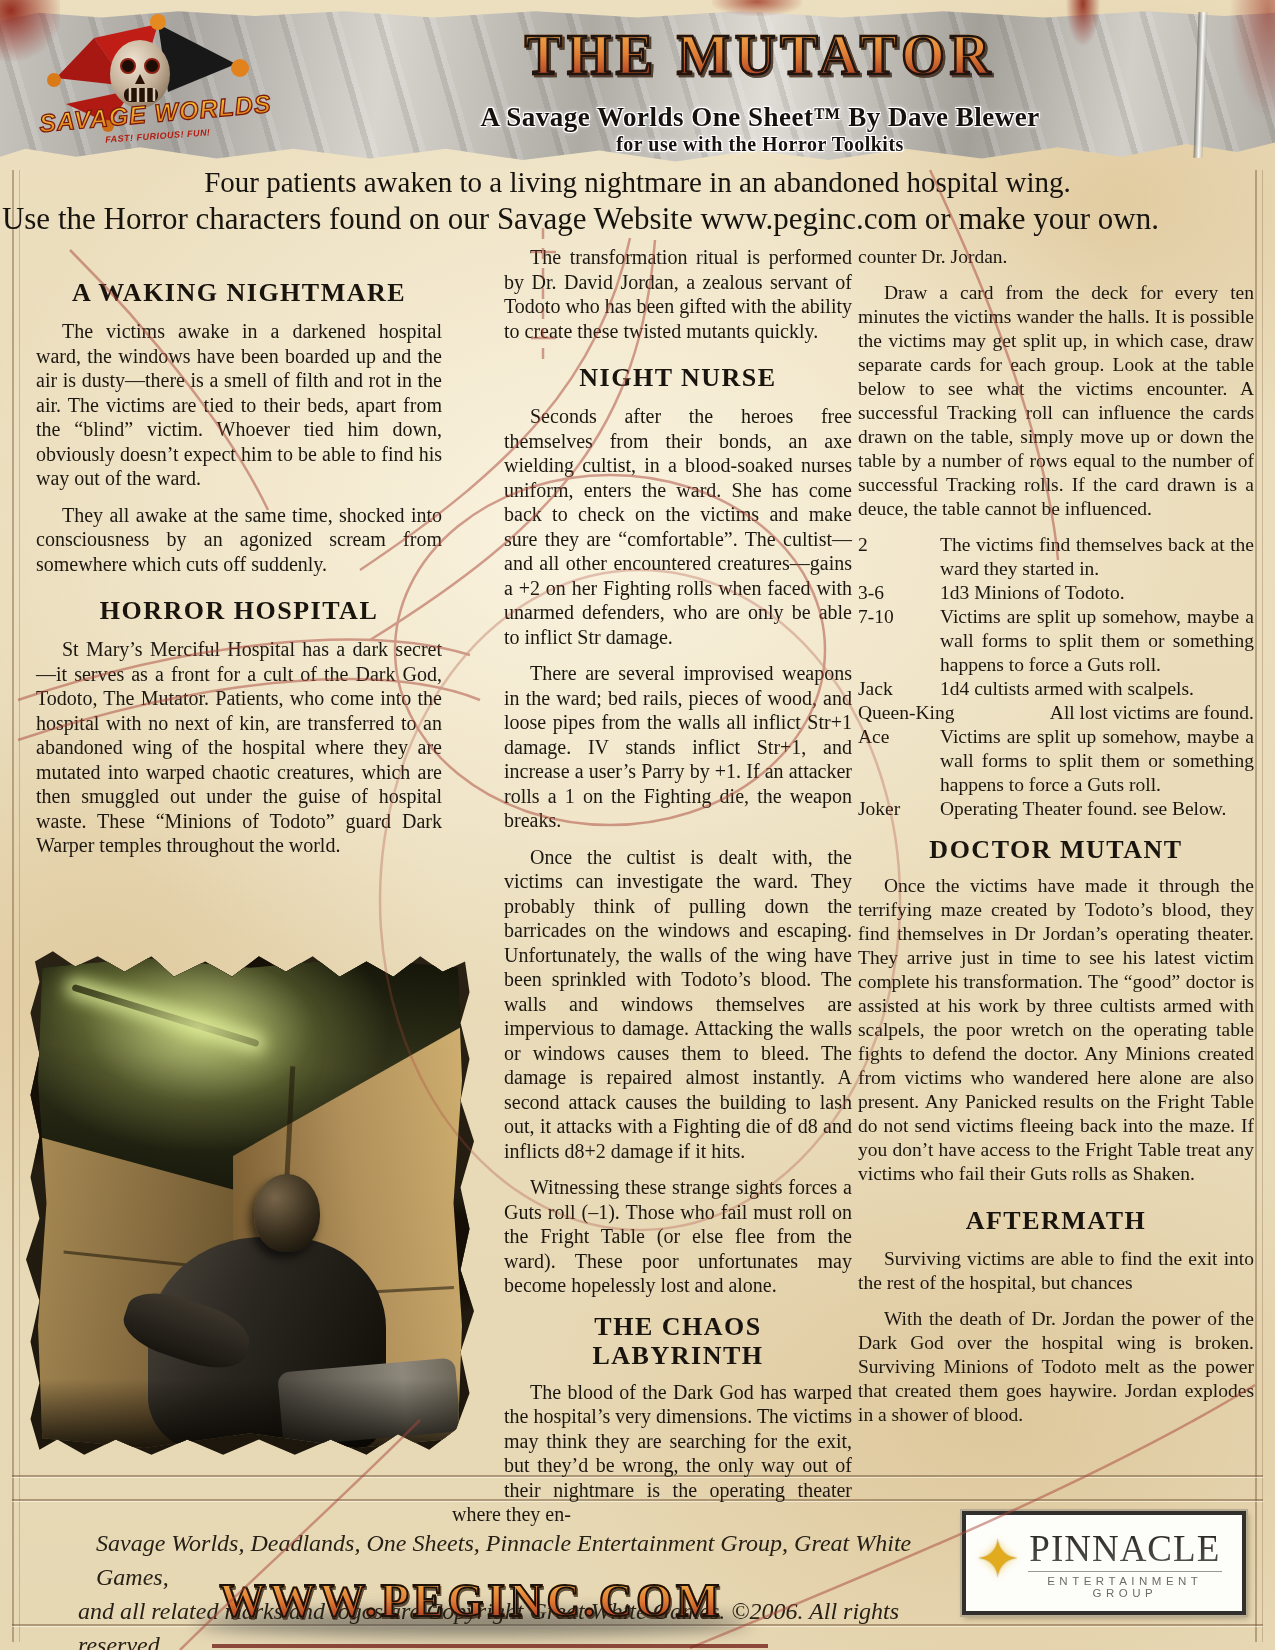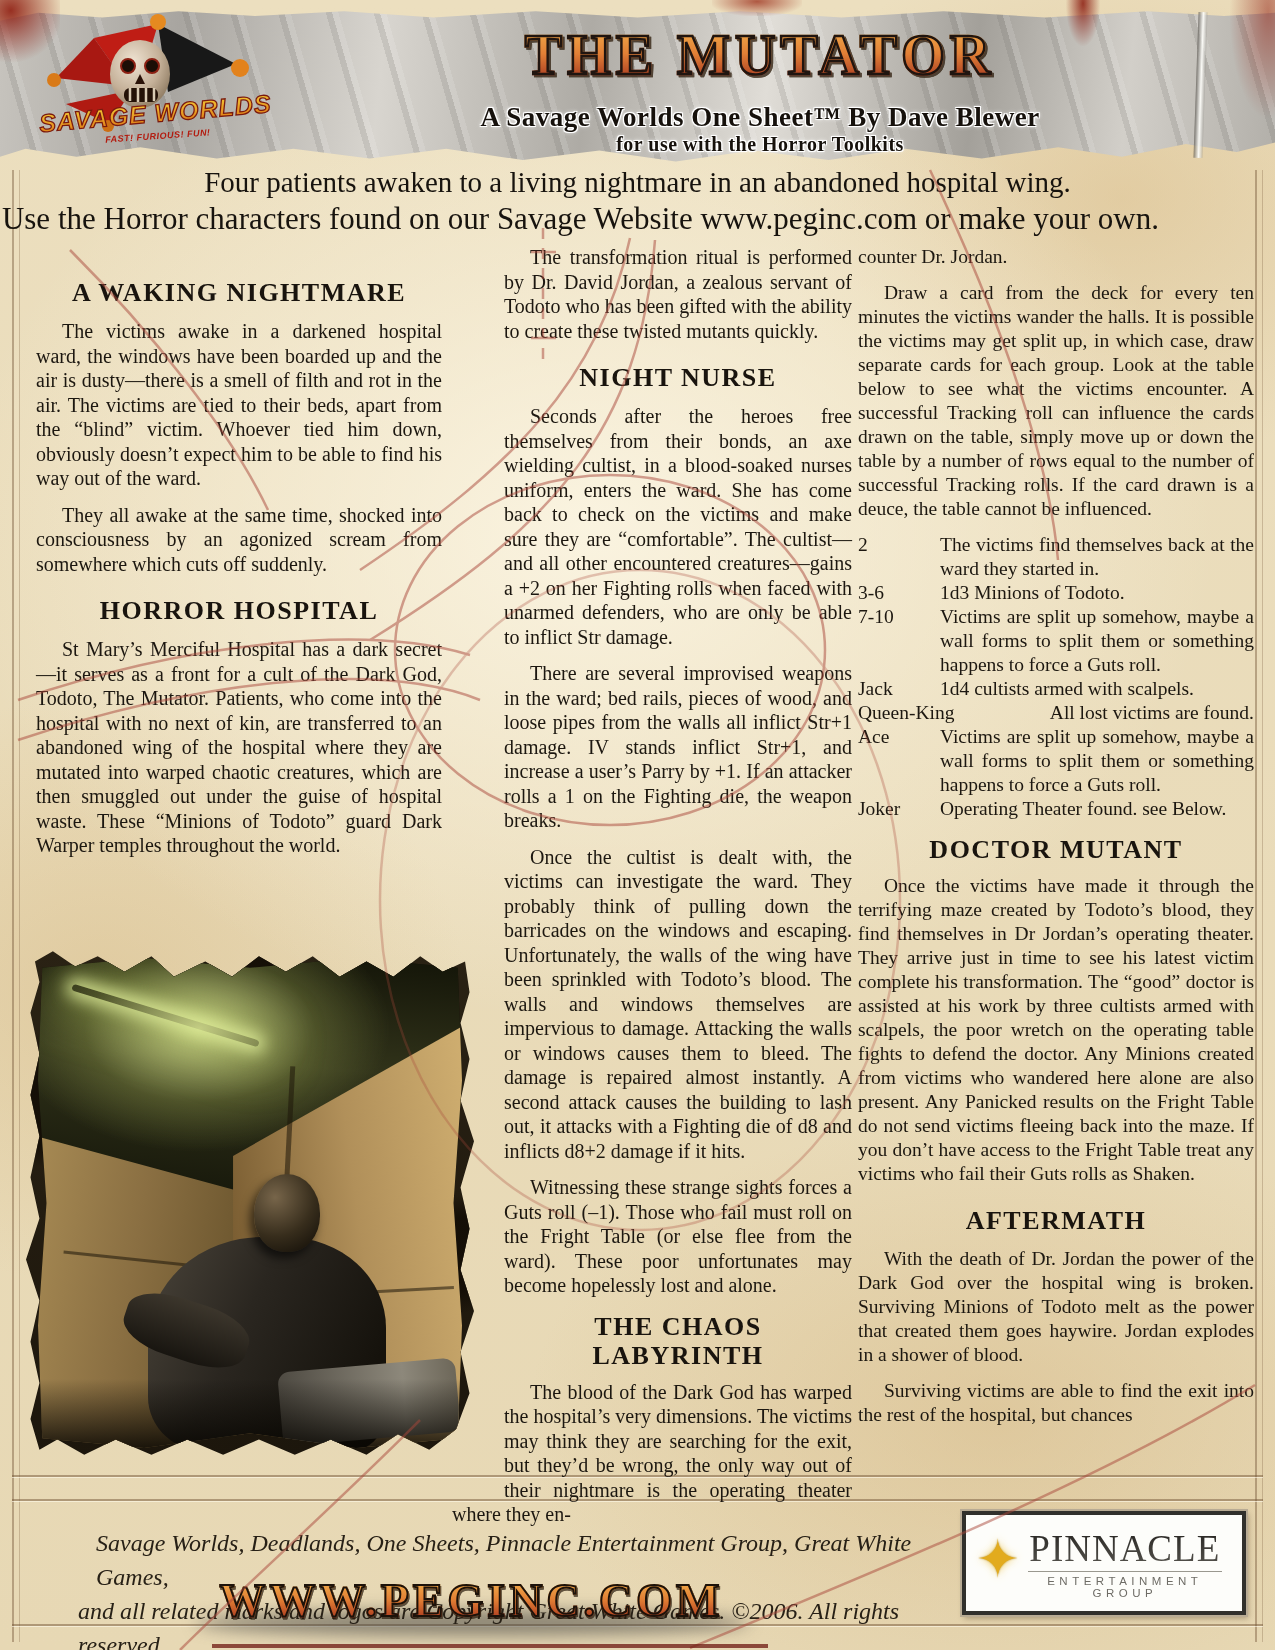--- a/index.html
+++ b/index.html
@@ -249,22 +249,22 @@
         <span class="tdesc">Victims are split up somehow, maybe a wall forms to split them or something happens to force a Guts roll.</span>
       </div>
       <div class="trow">
         <span class="tcard">Joker</span>
         <span class="tdesc">Operating Theater found. see Below.</span>
       </div>
     </div>
     <div class="heading tight">DOCTOR MUTANT</div>
     <p>Once the victims have made it through the terrifying maze created by Todoto’s blood, they find themselves in Dr Jordan’s operating theater. They arrive just in time to see his latest victim complete his transformation. The “good” doctor is assisted at his work by three cultists armed with scalpels, the poor wretch on the operating table fights to defend the doctor. Any Minions created from victims who wandered here alone are also present. Any Panicked results on the Fright Table do not send victims fleeing back into the maze. If you don’t have access to the Fright Table treat any victims who fail their Guts rolls as Shaken.</p>
     <div class="heading">AFTERMATH</div>
+    <p>Surviving victims are able to find the exit into the rest of the hospital, but chances</p>
     <p>With the death of Dr. Jordan the power of the Dark God over the hospital wing is broken. Surviving Minions of Todoto melt as the power that created them goes haywire. Jordan explodes in a shower of blood.</p>
-    <p>Surviving victims are able to find the exit into the rest of the hospital, but chances</p>
   </div>
 
   <svg class="scrawl" width="1275" height="1650" viewBox="0 0 1275 1650">
     <g fill="none" stroke="#a9473a" stroke-width="2.5" opacity=".5">
       <path d="M 70 250 C 150 330 230 430 268 510"></path>
       <path d="M 630 238 C 600 380 510 470 360 570"></path>
       <path d="M 655 240 C 640 430 555 525 370 640"></path>
       <path d="M 18 700 C 180 645 360 622 470 655"></path>
       <path d="M 18 740 C 200 680 380 660 480 700"></path>
       <ellipse cx="610" cy="650" rx="215" ry="175"></ellipse>

